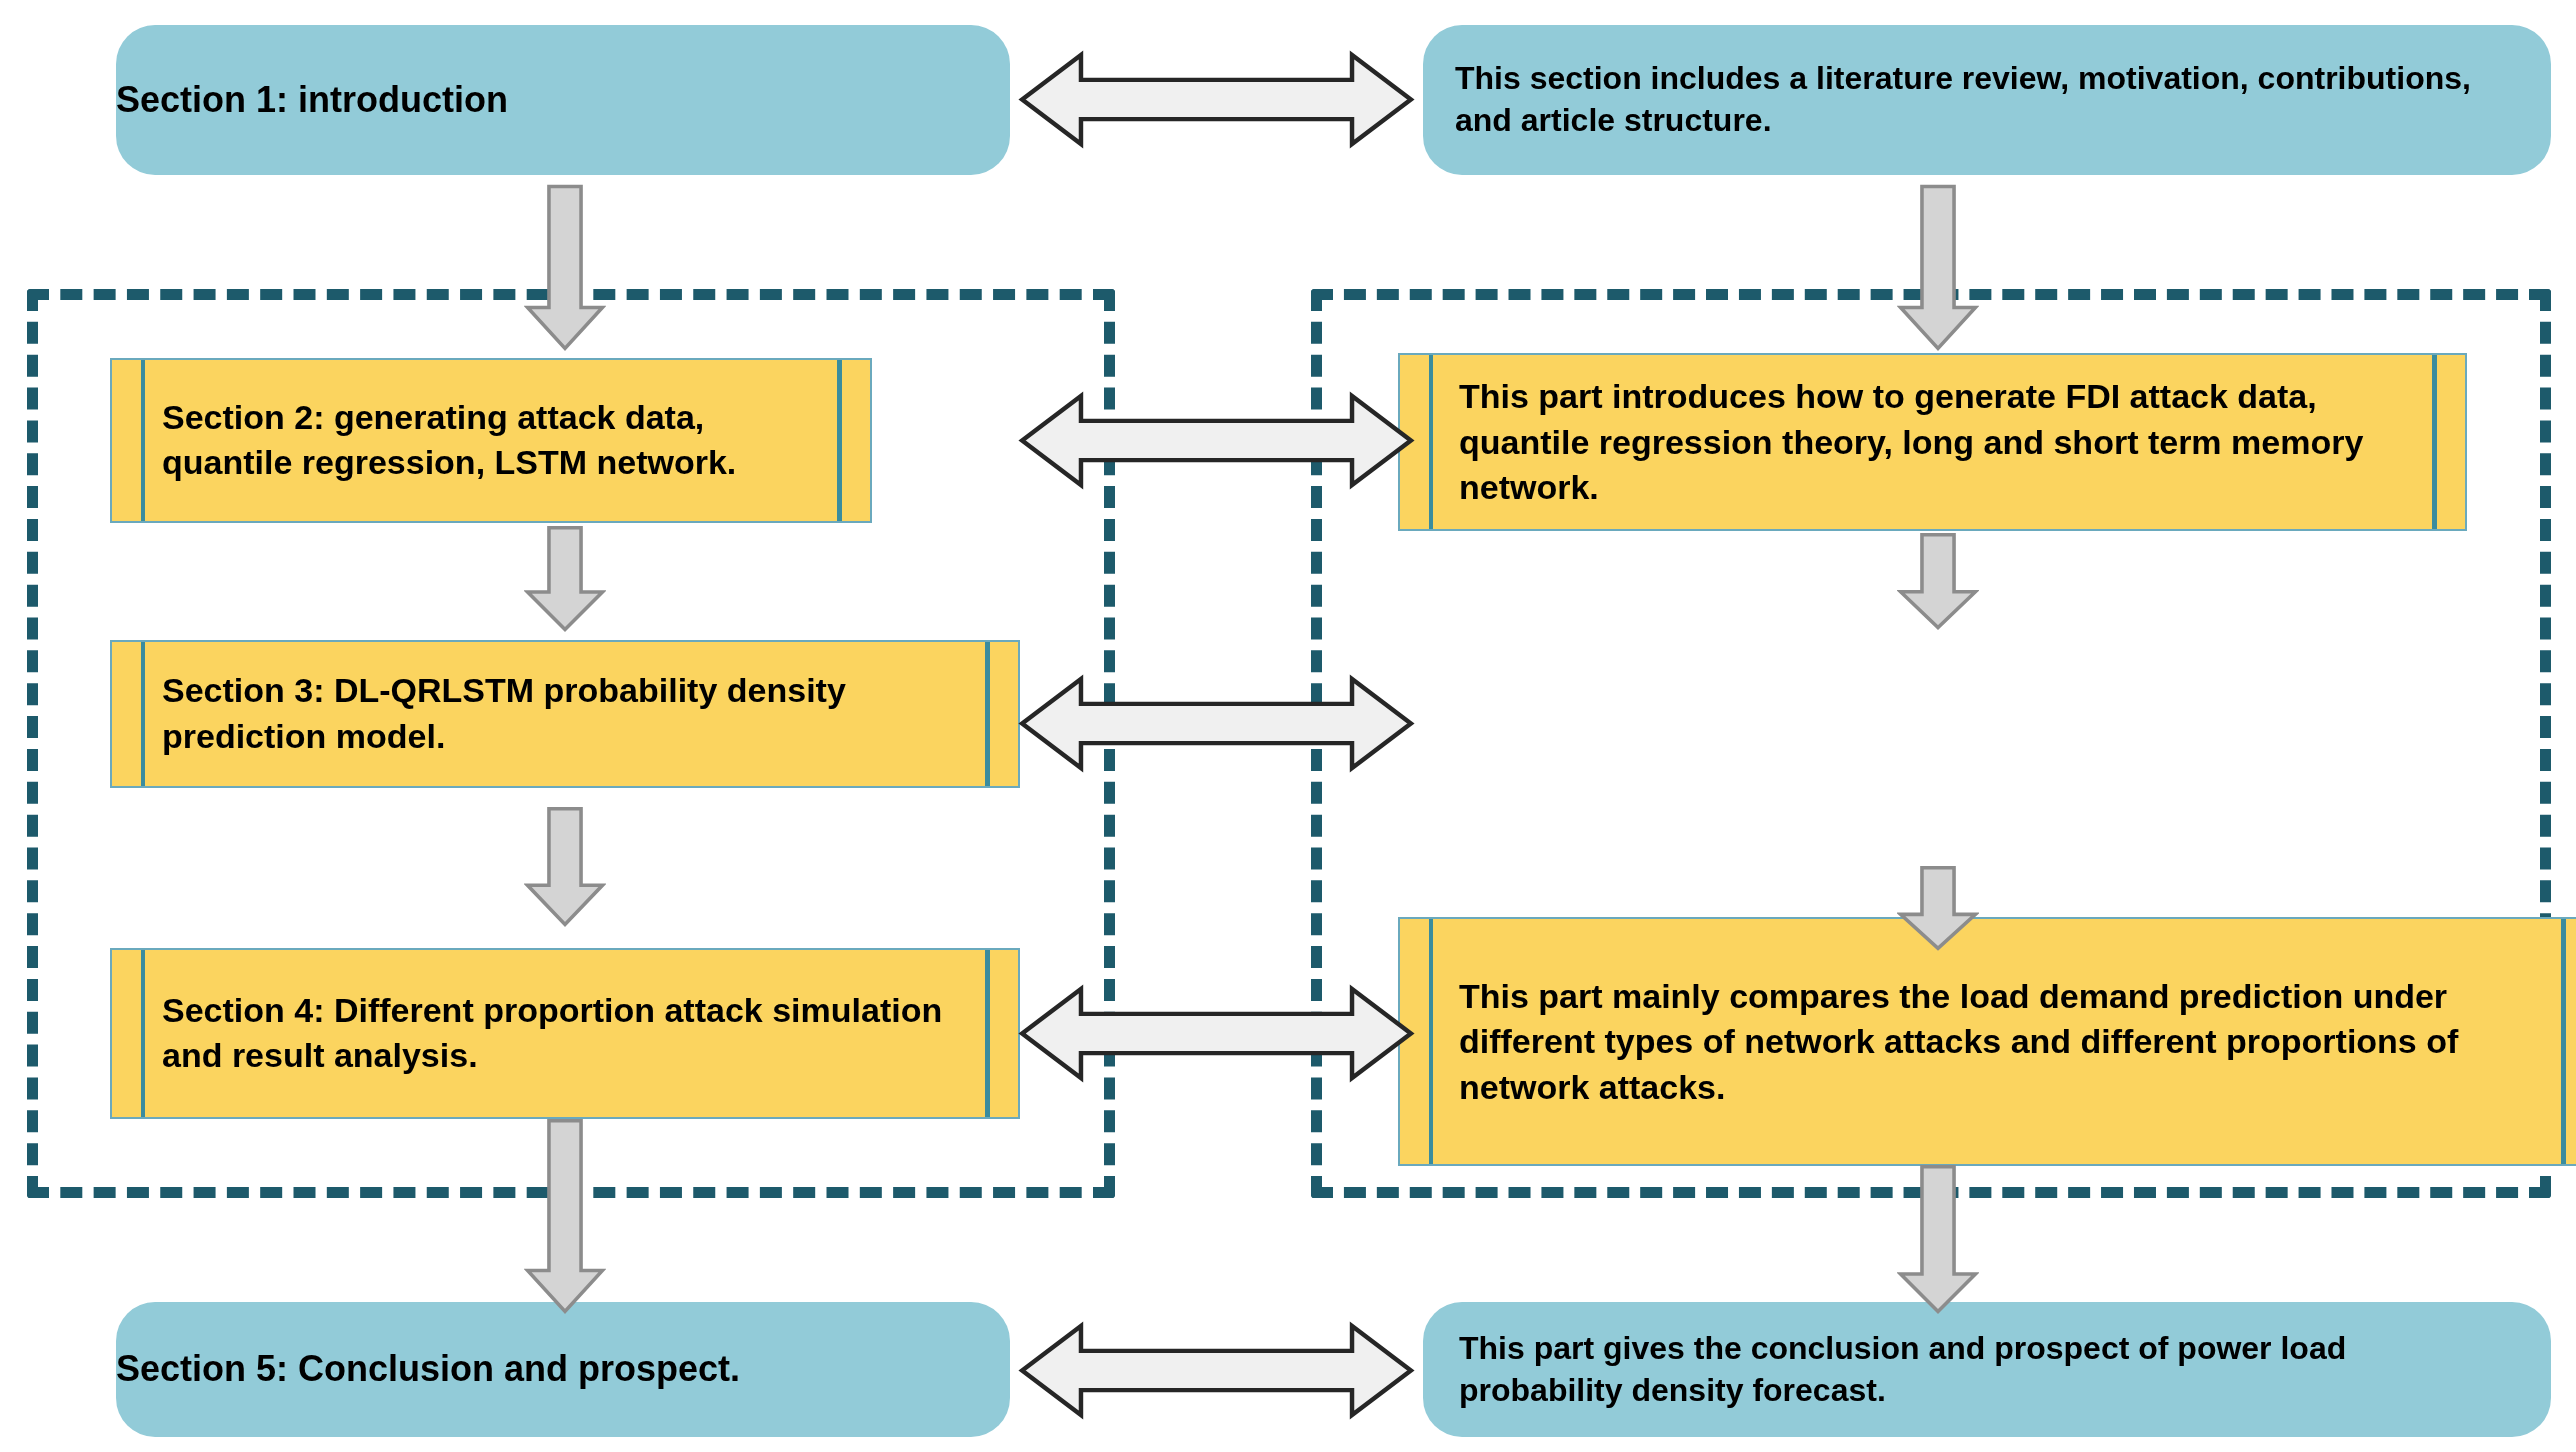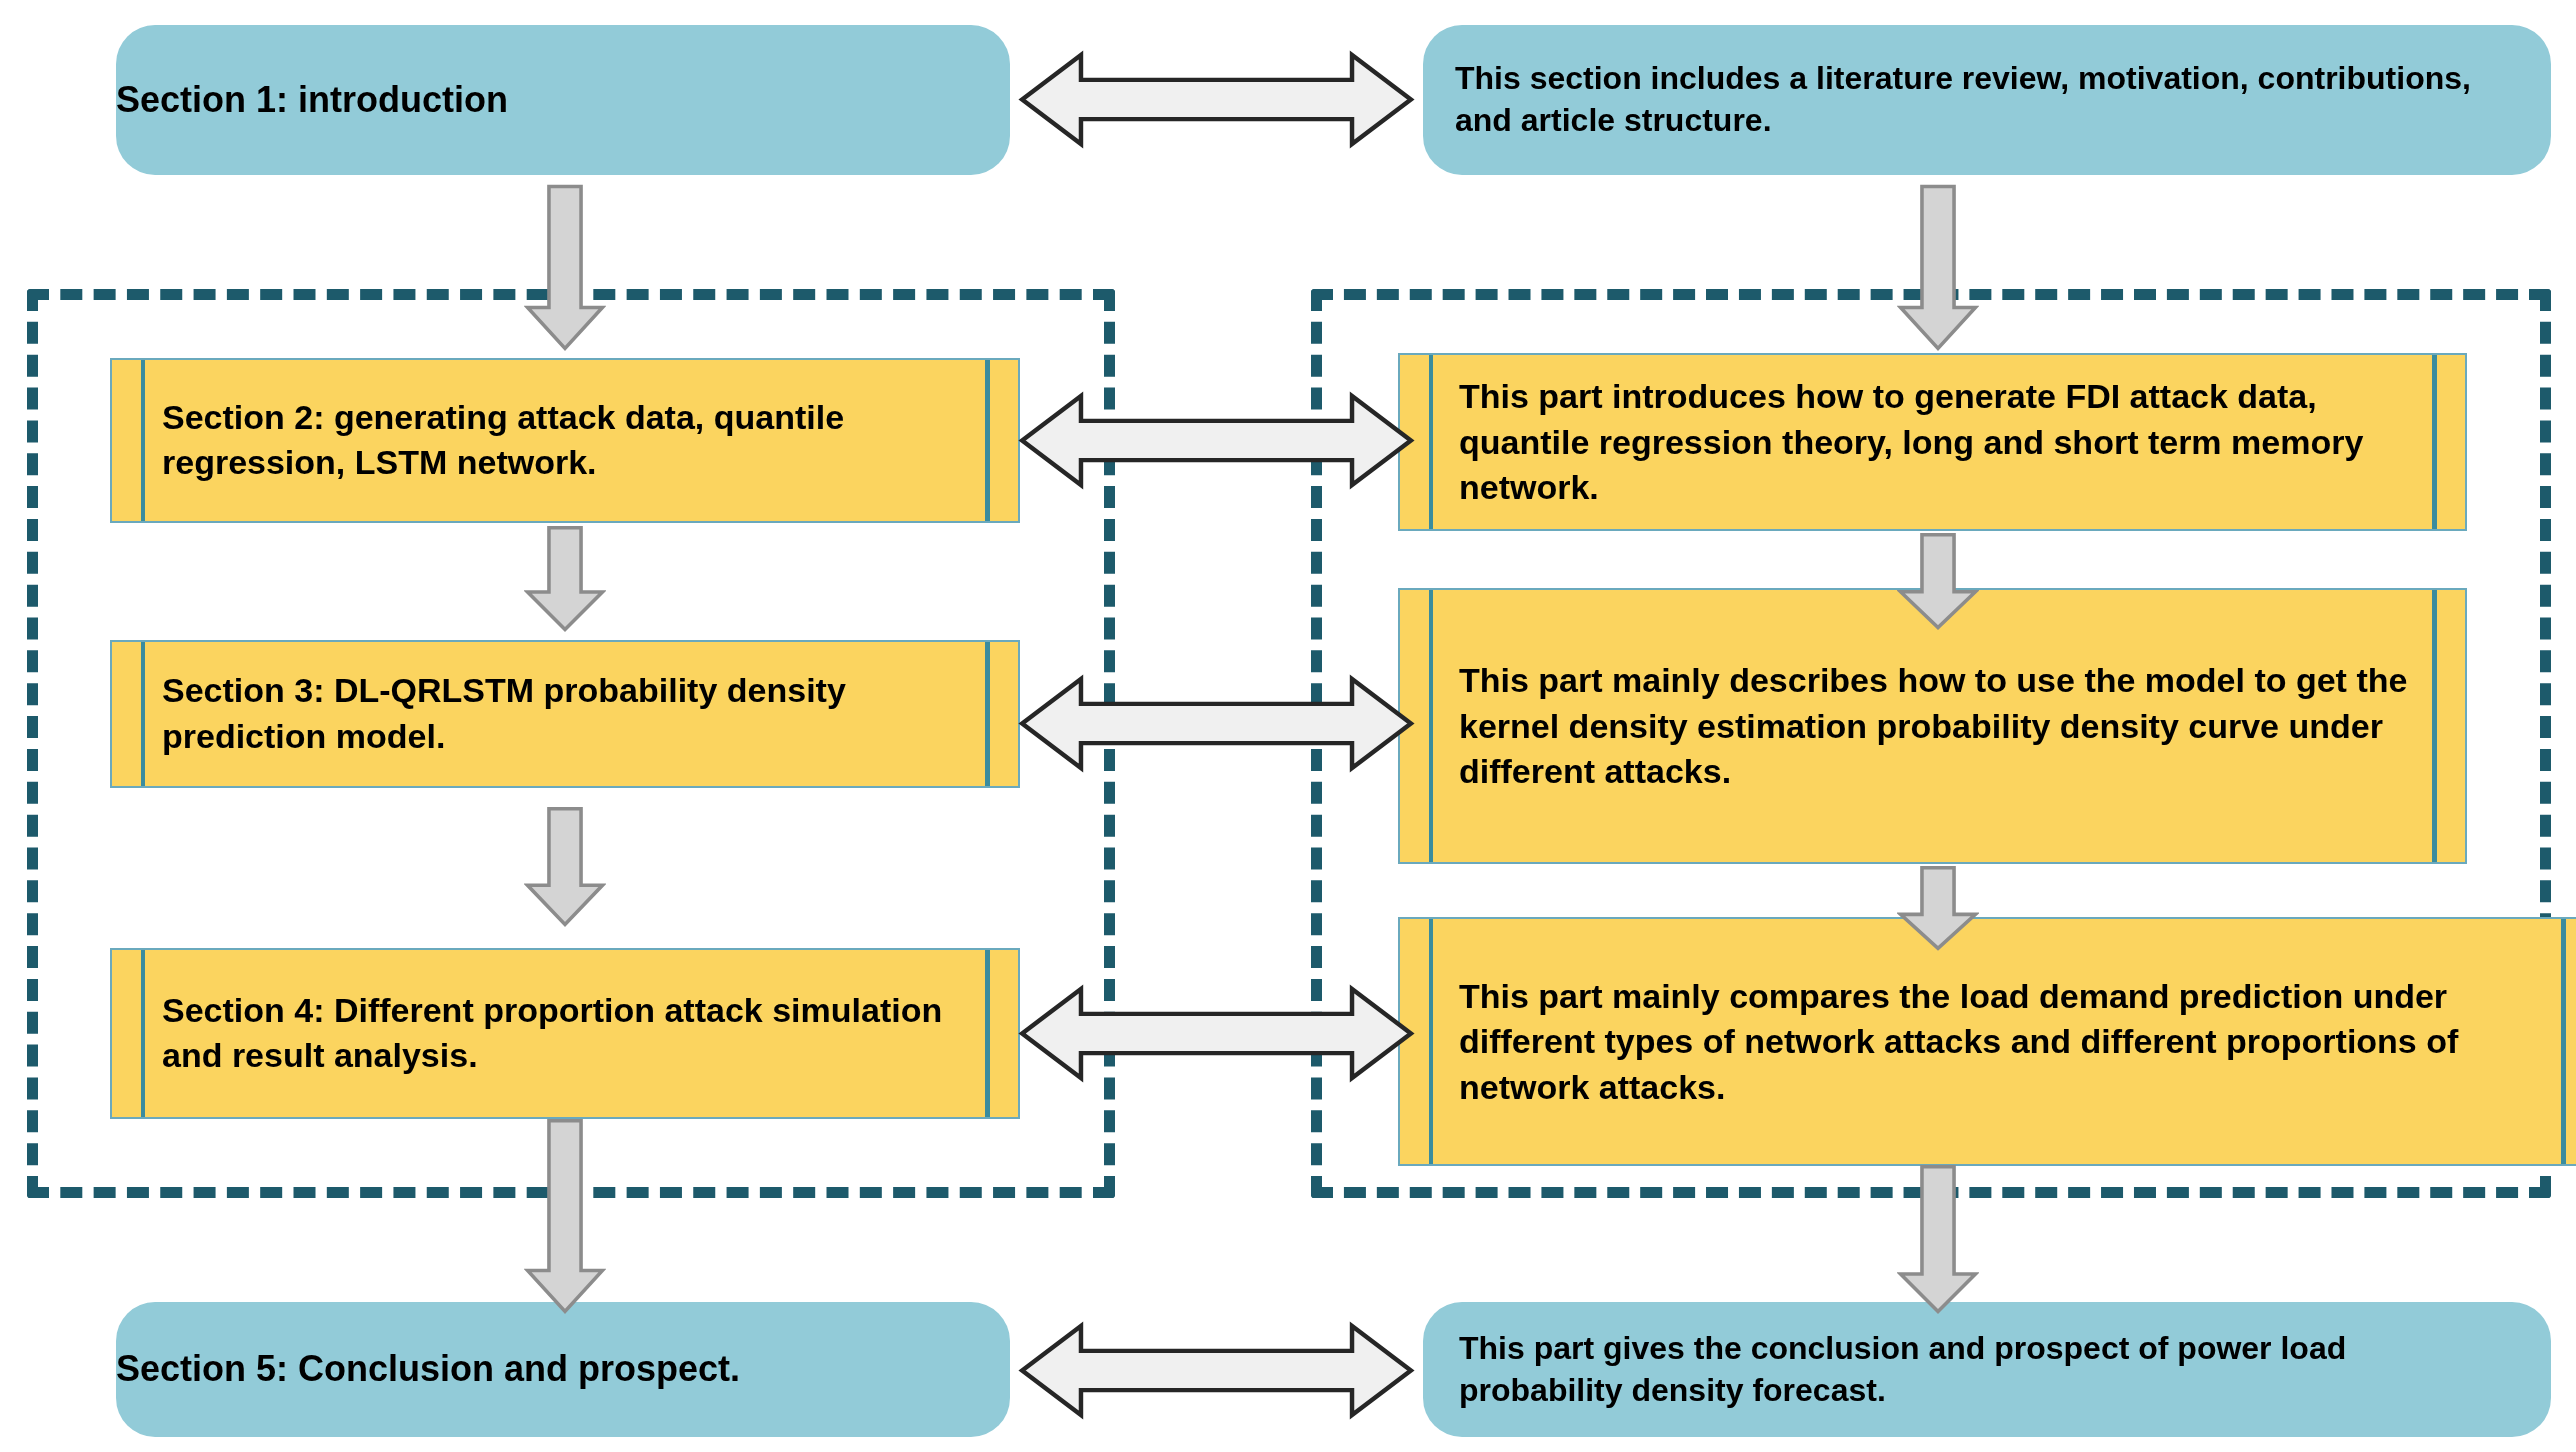--- a/index.html
+++ b/index.html
@@ -116,21 +116,21 @@
     <svg viewBox="0 0 92 190" preserveAspectRatio="none">
       <polygon points="28,4 64,4 64,140 88,140 46,186 4,140 28,140" fill="#D4D4D4" stroke="#8C8C8C" stroke-width="4" stroke-linejoin="miter"></polygon>
     </svg>
   </div>
   <div class="varrow" style="left:1897px; top:183px; width:82px; height:169px;">
     <svg viewBox="0 0 92 190" preserveAspectRatio="none">
       <polygon points="28,4 64,4 64,140 88,140 46,186 4,140 28,140" fill="#D4D4D4" stroke="#8C8C8C" stroke-width="4" stroke-linejoin="miter"></polygon>
     </svg>
   </div>
 
-  <div class="ybox" style="left:110px; top:358px; width:910px; height:165px;">
+  <div class="ybox" style="left:110px; top:358px; width:762px; height:165px;">
     <div class="railL"></div>
     <div class="railR"></div>
     <div class="txt center" style="font-size:34px;">Section 2: generating attack data, quantile regression, LSTM network.</div>
   </div>
 
   <div class="harrow" style="left:1015px; top:387px; width:403px; height:107px;">
     <svg viewBox="0 0 452 120" preserveAspectRatio="none">
       <polygon points="8,60 74,10 74,38 378,38 378,10 444,60 378,110 378,82 74,82 74,110" fill="#F0F0F0" stroke="#262626" stroke-width="5" stroke-linejoin="miter"></polygon>
     </svg>
   </div>
@@ -157,25 +157,20 @@
     <div class="railR"></div>
     <div class="txt center" style="font-size:34px;">Section 3: DL-QRLSTM probability density prediction model.</div>
   </div>
 
   <div class="harrow" style="left:1015px; top:670px; width:403px; height:107px;">
     <svg viewBox="0 0 452 120" preserveAspectRatio="none">
       <polygon points="8,60 74,10 74,38 378,38 378,10 444,60 378,110 378,82 74,82 74,110" fill="#F0F0F0" stroke="#262626" stroke-width="5" stroke-linejoin="miter"></polygon>
     </svg>
   </div>
 
-  <div class="ybox" style="left:1398px; top:588px; width:1069px; height:276px;">
-    <div class="railL"></div>
-    <div class="railR"></div>
-    <div class="txt left" style="font-size:34px; left:59px; right:53px;">This part mainly describes how to use the model to get the kernel density estimation probability density curve under different attacks.</div>
-  </div>
 
   <div class="varrow" style="left:524px; top:807px; width:82px; height:121px;">
     <svg viewBox="0 0 92 136" preserveAspectRatio="none">
       <polygon points="28,2 64,2 64,88 88,88 46,132 4,88 28,88" fill="#D4D4D4" stroke="#8C8C8C" stroke-width="4" stroke-linejoin="miter"></polygon>
     </svg>
   </div>
   <div class="varrow" style="left:1897px; top:866px; width:82px; height:86px;">
     <svg viewBox="0 0 92 96" preserveAspectRatio="none">
       <polygon points="28,2 64,2 64,54 88,54 46,92 4,54 28,54" fill="#D4D4D4" stroke="#8C8C8C" stroke-width="4" stroke-linejoin="miter"></polygon>
     </svg>

